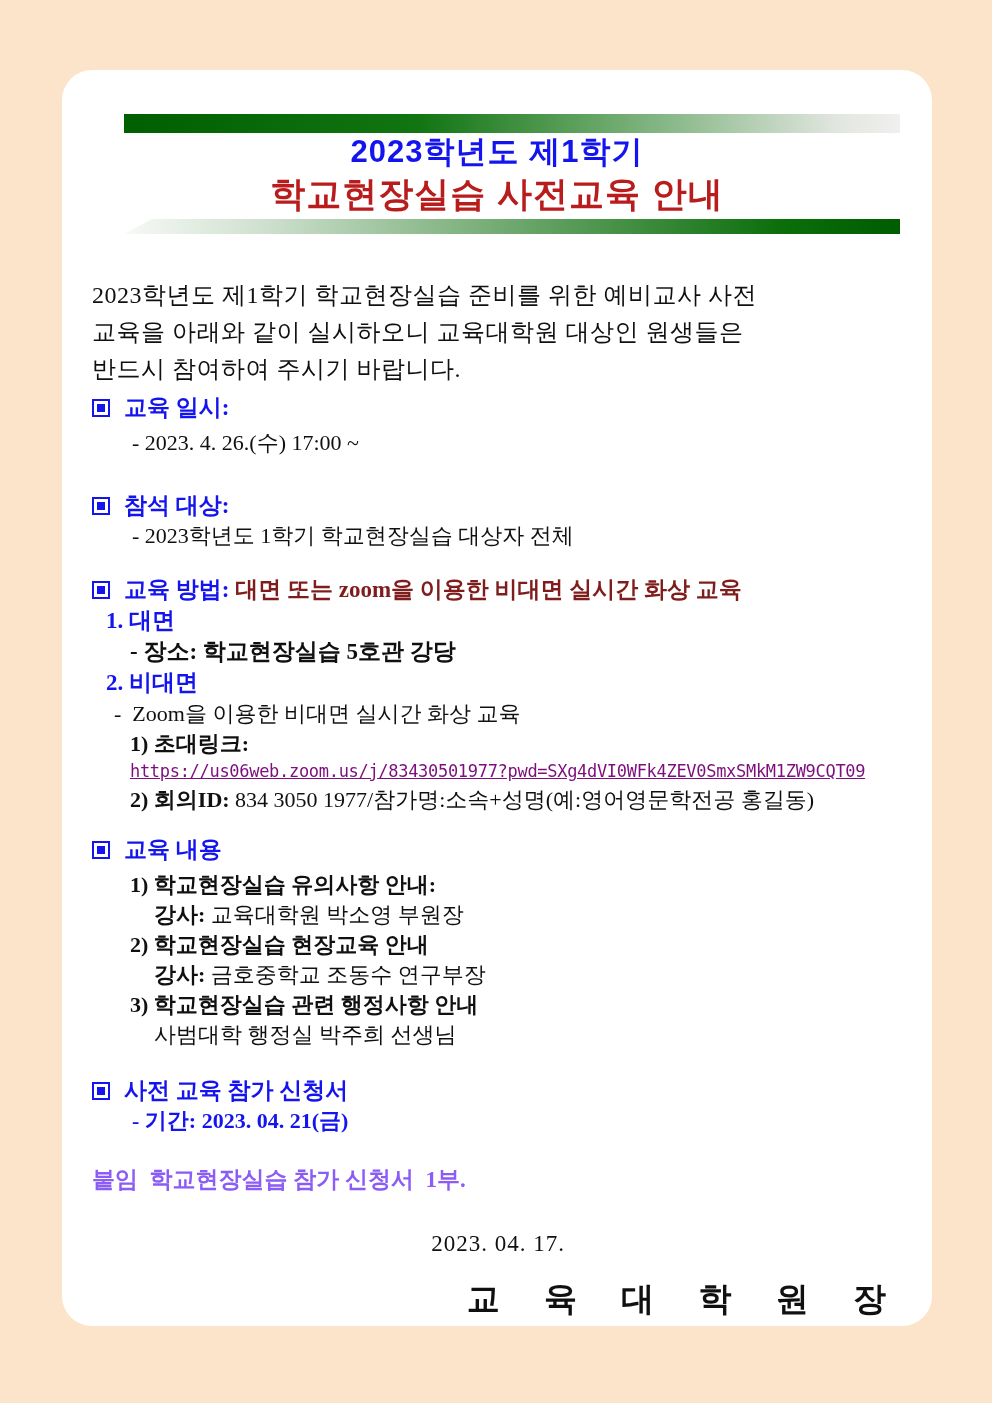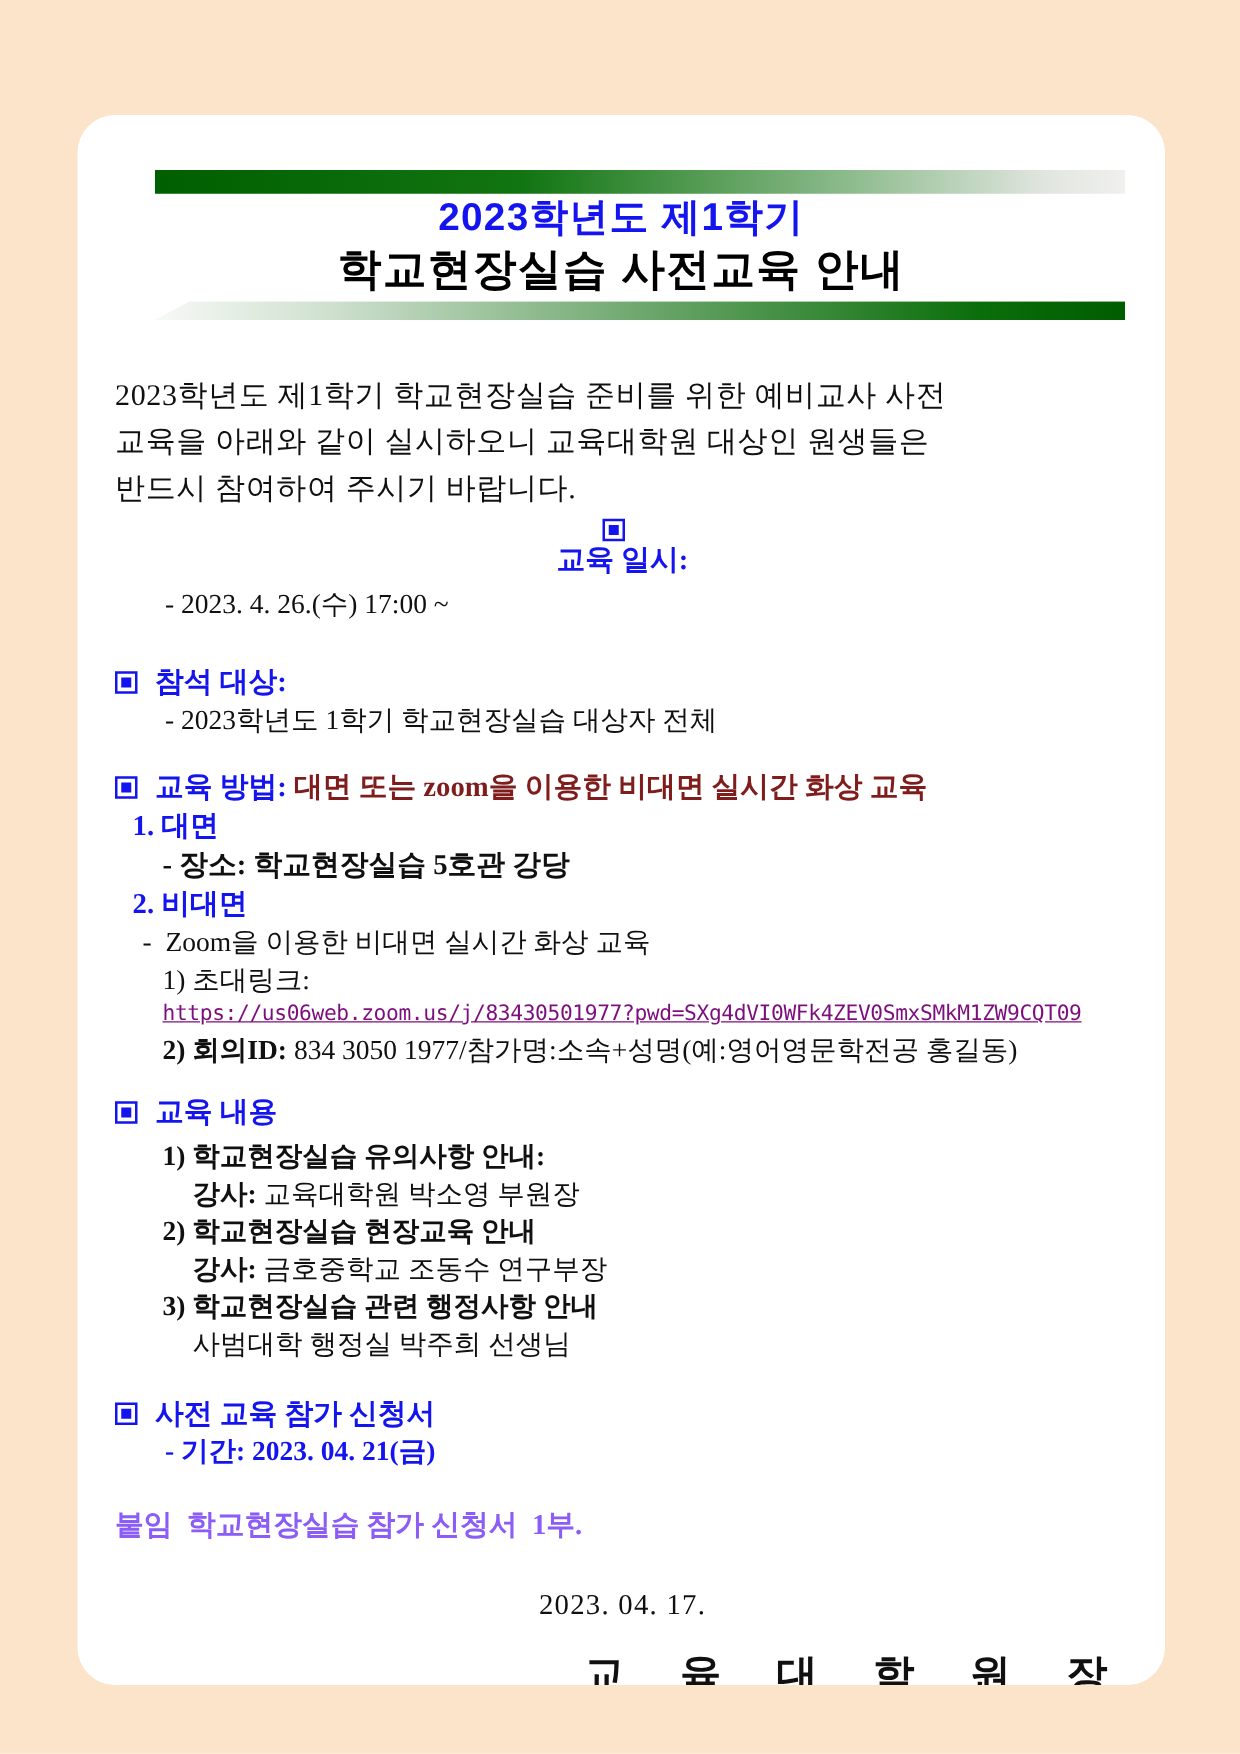--- a/index.html
+++ b/index.html
@@ -4,21 +4,21 @@
 <style>
   html,body{margin:0;padding:0;}
   body{
     width:992px;height:1403px;position:relative;
     background:#FBE4C9;
     font-family:"Liberation Serif","DejaVu Serif",serif;
     color:#101010;
     -webkit-font-smoothing:antialiased;
   }
   .panel{
-    position:absolute;left:62px;top:92px;width:870px;height:1256px;
+    position:absolute;left:62px;top:70px;width:870px;height:1256px;
     background:#FFFFFF;border-radius:30px;overflow:hidden;
   }
   
   .bar1{
     position:absolute;left:62px;top:44px;width:776px;height:19px;
     background:linear-gradient(90deg,#005F00 0%,#117511 38%,#8FBC8F 72%,#E2E6E0 92%,#F0F0EE 100%);
   }
   .bar2{
     position:absolute;left:62px;top:149px;width:776px;height:15px;
     background:linear-gradient(90deg,#F7F9F6 0%,#CFE0CF 18%,#5F9F5F 55%,#0A6E0A 85%,#005C00 100%);
@@ -26,55 +26,55 @@
   }
   .title1{
     position:absolute;left:0;top:63px;width:100%;text-align:center;
     font-family:"Liberation Sans","DejaVu Sans",sans-serif;
     font-weight:bold;font-size:31px;line-height:38px;color:#1414EE;
     letter-spacing:1px;
   }
   .title2{
     position:absolute;left:0;top:101px;width:100%;text-align:center;
     font-family:"Liberation Sans","DejaVu Sans",sans-serif;
-    font-weight:bold;font-size:35px;line-height:46px;color:#000000;
+    font-weight:bold;font-size:35px;line-height:46px;color:#b91c1c;
     letter-spacing:1px;
   }
   
   .content{position:absolute;left:30px;top:207px;width:812px;}
   .row{white-space:pre;}
   .intro{font-size:24px;line-height:37px;letter-spacing:.5px;}
   .sec{margin-top:0;font-size:23px;line-height:30px;font-weight:bold;color:#1414EE;display:flex;align-items:center;}
   .bullet{
     display:inline-block;box-sizing:border-box;width:18px;height:18px;
     border:2px solid #1414EE;margin-right:14px;flex:0 0 auto;
     display:inline-flex;align-items:center;justify-content:center;
   }
   .bullet .inner{width:8px;height:8px;background:#1414EE;display:block;}
   .sec .black{color:#7f1d1d;}
   .item{font-size:22px;line-height:30px;margin-left:40px;}
   .blue{color:#1414EE;}
   .b{font-weight:bold;}
   .m-num{font-size:23px;line-height:31px;font-weight:bold;color:#1414EE;margin-left:14px;}
   .m-place{font-size:23px;line-height:31px;font-weight:bold;margin-left:38px;}
   .m-zoom{font-size:22px;line-height:31px;margin-left:22px;}
-  .m-label{font-size:22px;line-height:29px;font-weight:normal;margin-left:38px;}
+  .m-label{font-size:22px;line-height:29px;font-weight:bold;margin-left:38px;}
   .link-row{margin-left:38px;line-height:26px;}
   .link{
     font-family:"DejaVu Sans Mono","Liberation Mono",monospace;
     font-size:17px;color:#7D0E7D;text-decoration:underline;
     letter-spacing:-0.3px;
   }
   .meeting{font-size:22px;line-height:30px;margin-left:38px;}
   .c-head{font-size:22px;line-height:30px;font-weight:bold;margin-left:38px;}
   .c-sub{font-size:22px;line-height:30px;margin-left:62px;}
   .attach{font-size:23px;line-height:31px;font-weight:bold;color:#8b5cf6;margin-top:28px;}
   .footer-date{font-size:23px;text-align:center;margin-top:36px;letter-spacing:1px;}
   .footer-sign{font-size:33px;font-weight:bold;text-align:right;margin-top:20px;letter-spacing:18px;text-indent:18px;}
-  .gap-s{margin-top:5px;flex-direction:column;}
+  .gap-s{margin-top:5px;}
   .gap-m{margin-top:24px;}
   .gap-l{margin-top:33px;}
 </style>
 </head>
 <body>
 
 <div class="panel">
 
   <div class="bar1"></div>
   <div class="title1">2023학년도 제1학기</div>

